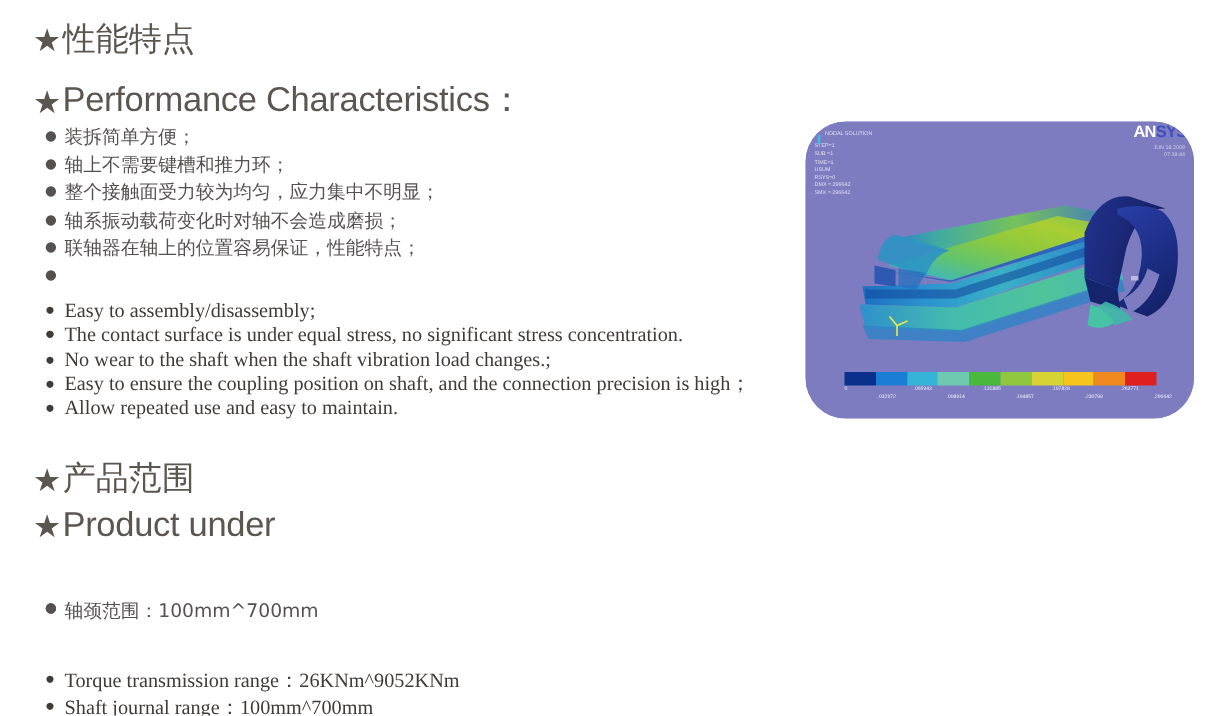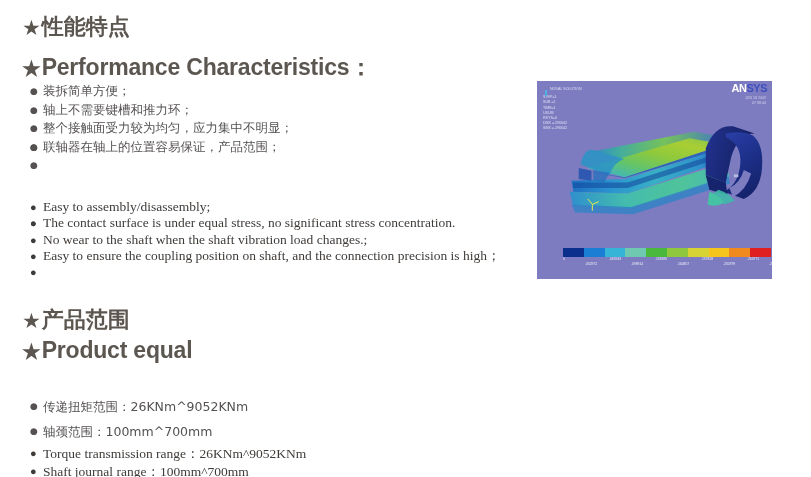--- a/index.html
+++ b/index.html
@@ -13,21 +13,21 @@
     position: relative;
     overflow: hidden;
     font-family: "Liberation Sans", sans-serif;
     -webkit-font-smoothing: antialiased;
   }
 
   
   .heading-block { position: absolute; }
   .heading-line {
     color: #5c5650;
-    font-weight: bold;
+    font-weight: normal;
     white-space: nowrap;
     letter-spacing: 0px;
   }
   .heading-cn {
     font-size: 22px;
     line-height: 26px;
     font-family: "DejaVu Sans", "Liberation Sans", sans-serif;
   }
   .heading-en {
     font-size: 23px;
@@ -90,24 +90,25 @@
     line-height: 17.5px;
     font-family: "Liberation Serif", "DejaVu Serif", serif;
   }
   .spec-en .dot { font-size: 11px; top: 0px; }
 
   
   .fea-figure {
     position: absolute;
     left: 537px;
     top: 81px;
-    width: 235px;
+    width: 259px;
     height: 198px;
     background: #7d7cc0;
     overflow: hidden;
+    border-radius: 27px;
   }
   .fea-canvas {
     position: absolute;
     inset: 0;
   }
 
   .ansys-logo {
     position: absolute;
     right: 5px;
     top: 2px;
@@ -178,45 +179,45 @@
   </div>
   <div class="heading-line heading-en" style="margin-top:12px;">
     <span class="star">★</span><span>Performance Characteristics：</span>
   </div>
 </div>
 
 <ul class="list cn-list" style="left:30px; top:82px;">
   <li><span class="dot">●</span><span>装拆简单方便；</span></li>
   <li><span class="dot">●</span><span>轴上不需要键槽和推力环；</span></li>
   <li><span class="dot">●</span><span>整个接触面受力较为均匀，应力集中不明显；</span></li>
-  <li><span class="dot">●</span></li>
-  <li><span class="dot">●</span><span>联轴器在轴上的位置容易保证，产品范围；</span></li>
+  <li><span class="dot">●</span><span>轴系振动载荷变化时对轴不会造成磨损；</span></li>
+  <li><span class="dot">●</span><span>联轴器在轴上的位置容易保证，性能特点；</span></li>
   <li><span class="dot">●</span></li>
 </ul>
 
 <ul class="list en-list" style="left:30px; top:199px;">
   <li><span class="dot">●</span><span>Easy to assembly/disassembly;</span></li>
   <li><span class="dot">●</span></li>
   <li><span class="dot">●</span><span>The contact surface is under equal stress, no significant stress concentration.</span></li>
   <li><span class="dot">●</span><span>No wear to the shaft when the shaft vibration load changes.;</span></li>
   <li><span class="dot">●</span><span>Easy to ensure the coupling position on shaft, and the connection precision is high；</span></li>
-  <li><span class="dot">●</span></li>
+  <li><span class="dot">●</span><span>Allow repeated use and easy to maintain.</span></li>
 </ul>
 
 <div class="heading-block" style="left:22px; top:307px;">
   <div class="heading-line heading-cn">
     <span class="star">★</span><span>产品范围</span>
   </div>
   <div class="heading-line heading-en" style="margin-top:2px;">
-    <span class="star">★</span><span>Product equal</span>
+    <span class="star">★</span><span>Product under</span>
   </div>
 </div>
 
 <ul class="list spec-cn" style="left:30px; top:394px;">
-  <li><span class="dot">●</span><span>传递扭矩范围：26KNm^9052KNm</span></li>
+  <li><span class="dot">●</span></li>
   <li><span class="dot">●</span><span>轴颈范围：100mm^700mm</span></li>
 </ul>
 
 <ul class="list spec-en" style="left:30px; top:445px;">
   <li><span class="dot">●</span><span>Torque transmission range：26KNm^9052KNm</span></li>
   <li><span class="dot">●</span><span>Shaft journal range：100mm^700mm</span></li>
 </ul>
 
 <div class="fea-figure">
 

